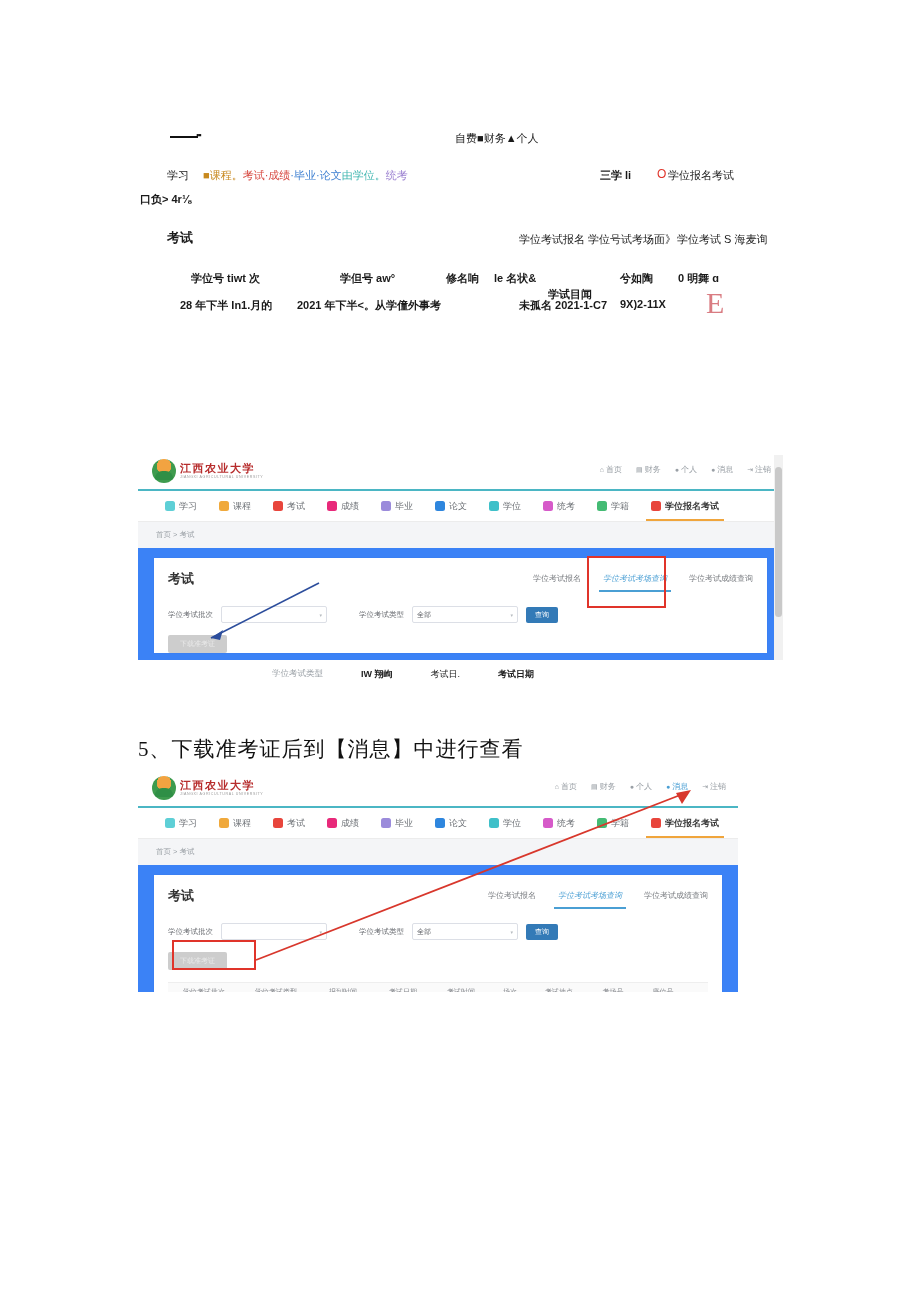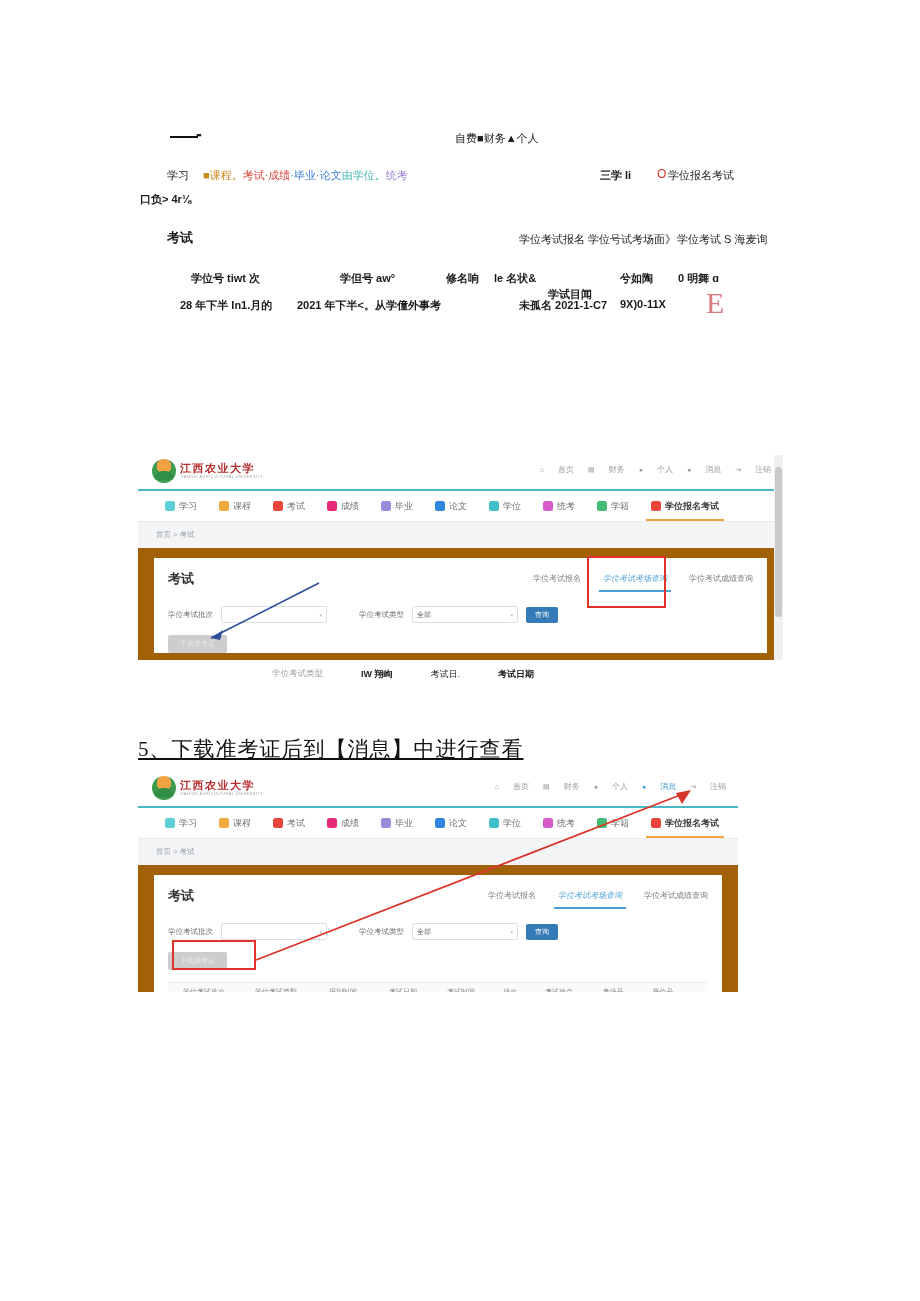--- a/index.html
+++ b/index.html
@@ -27,21 +27,21 @@
          font-family:"Liberation Serif",serif;letter-spacing:0;}
 
   
   .step-heading{
     position:absolute;left:138px;
     font-family:"Liberation Serif","DejaVu Serif",serif;
     font-size:21px;color:#111;white-space:nowrap;letter-spacing:1px;
   }
 
   
-  .shot{position:absolute;background:#a16207;overflow:hidden;}
+  .shot{position:absolute;background:#3b82f6;overflow:hidden;}
   .shot-blur{filter:blur(0.25px);}
 
   .brand-bar{
     height:34px;background:#fff;position:relative;
     border-bottom:2px solid #4bb6c4;
   }
   .logo-wrap{position:absolute;left:14px;top:4px;display:flex;align-items:center;gap:4px;}
   .logo-mark{
     width:24px;height:24px;border-radius:50%;
     background:radial-gradient(circle at 50% 30%, #f2a341 0 35%, #3e9b4e 36% 100%);
@@ -50,21 +50,21 @@
   .logo-mark:after{
     content:"";position:absolute;left:3px;bottom:3px;width:18px;height:9px;
     background:#2f8f46;border-radius:9px 9px 2px 2px;
   }
   .logo-text{display:flex;flex-direction:column;line-height:1;}
   .logo-cn{font-size:11px;font-weight:bold;color:#b72d2d;letter-spacing:1.5px;
            font-family:"Liberation Serif",serif;}
   .logo-en{font-size:3.6px;color:#9a9a9a;letter-spacing:.6px;margin-top:2px;}
 
   .top-links{position:absolute;right:12px;top:9px;display:flex;gap:14px;align-items:center;}
-  .top-link{font-size:8px;color:#9aa0a6;display:flex;align-items:center;gap:14px;white-space:nowrap;}
+  .top-link{font-size:8px;color:#9aa0a6;display:flex;align-items:center;gap:2px;white-space:nowrap;}
   .tl-ic{font-size:7px;color:#9aa0a6;}
 
   .nav-bar{height:30px;background:#fff;display:flex;align-items:center;
            padding-left:16px;gap:0;position:relative;border-bottom:1px solid #ececec;}
   .nav-item{display:flex;align-items:center;gap:4px;font-size:9px;color:#6c7075;
             white-space:nowrap;padding:0 11px;position:relative;height:30px;}
   .nav-ic{width:10px;height:10px;border-radius:2.5px;display:inline-block;flex:0 0 auto;}
   .nav-item.active{color:#3b3b3b;font-weight:bold;}
   .nav-item.active:after{
     content:"";position:absolute;left:6px;right:6px;bottom:0;height:2.5px;background:#f0a53c;
@@ -142,21 +142,21 @@
   <div class="ocr ocr-small ocr-bold" style="left:340px;top:271px;">学但号 aw°</div>
   <div class="ocr ocr-small ocr-bold" style="left:446px;top:271px;">修名响</div>
   <div class="ocr ocr-small ocr-bold" style="left:494px;top:271px;">le 名状&amp;</div>
   <div class="ocr ocr-small ocr-bold" style="left:548px;top:287px;">学试目闻</div>
   <div class="ocr ocr-small ocr-bold" style="left:620px;top:271px;">兮如陶</div>
   <div class="ocr ocr-small ocr-bold" style="left:678px;top:271px;">0 明舞 ɑ</div>
 
   <div class="ocr ocr-small ocr-bold" style="left:180px;top:298px;">28 年下半 In1.月的</div>
   <div class="ocr ocr-small ocr-bold" style="left:297px;top:298px;">2021 年下半&lt;。从学僮外事考</div>
   <div class="ocr ocr-small ocr-bold" style="left:519px;top:298px;">未孤名 2021-1-C7</div>
-  <div class="ocr ocr-small ocr-bold" style="left:620px;top:298px;">9X)0-11X</div>
+  <div class="ocr ocr-small ocr-bold" style="left:620px;top:298px;">9X)2-11X</div>
   <div class="big-e">E</div>
 
 
   <div class="shot shot-blur" style="left:138px;top:455px;width:645px;height:205px;">
 
     <div class="brand-bar">
       <div class="logo-wrap">
         <div class="logo-mark"></div>
         <div class="logo-text">
           <div class="logo-cn">江西农业大学</div>
@@ -271,21 +271,21 @@
     <polygon points="16,58 28,50 25,60" fill="#2c4d9c"></polygon>
   </svg>
 
   <div class="ocr-strip" style="left:272px;top:668px;">
     <span style="color:#9aa0a6;font-size:8.5px;">学位考试类型</span>
     <span style="font-weight:bold;">IW 翔峋</span>
     <span>考试日.</span>
     <span style="font-weight:bold;">考试日期</span>
   </div>
 
-  <div class="step-heading" style="top:735px;text-decoration:underline;">5、下载准考证后到【消息】中进行查看</div>
+  <div class="step-heading" style="top:735px;">5、下载准考证后到【消息】中进行查看</div>
 
   <div class="shot shot-blur" style="left:138px;top:772px;width:600px;height:220px;">
 
     <div class="brand-bar">
       <div class="logo-wrap">
         <div class="logo-mark"></div>
         <div class="logo-text">
           <div class="logo-cn">江西农业大学</div>
           <div class="logo-en">JIANGXI AGRICULTURAL UNIVERSITY</div>
         </div>

